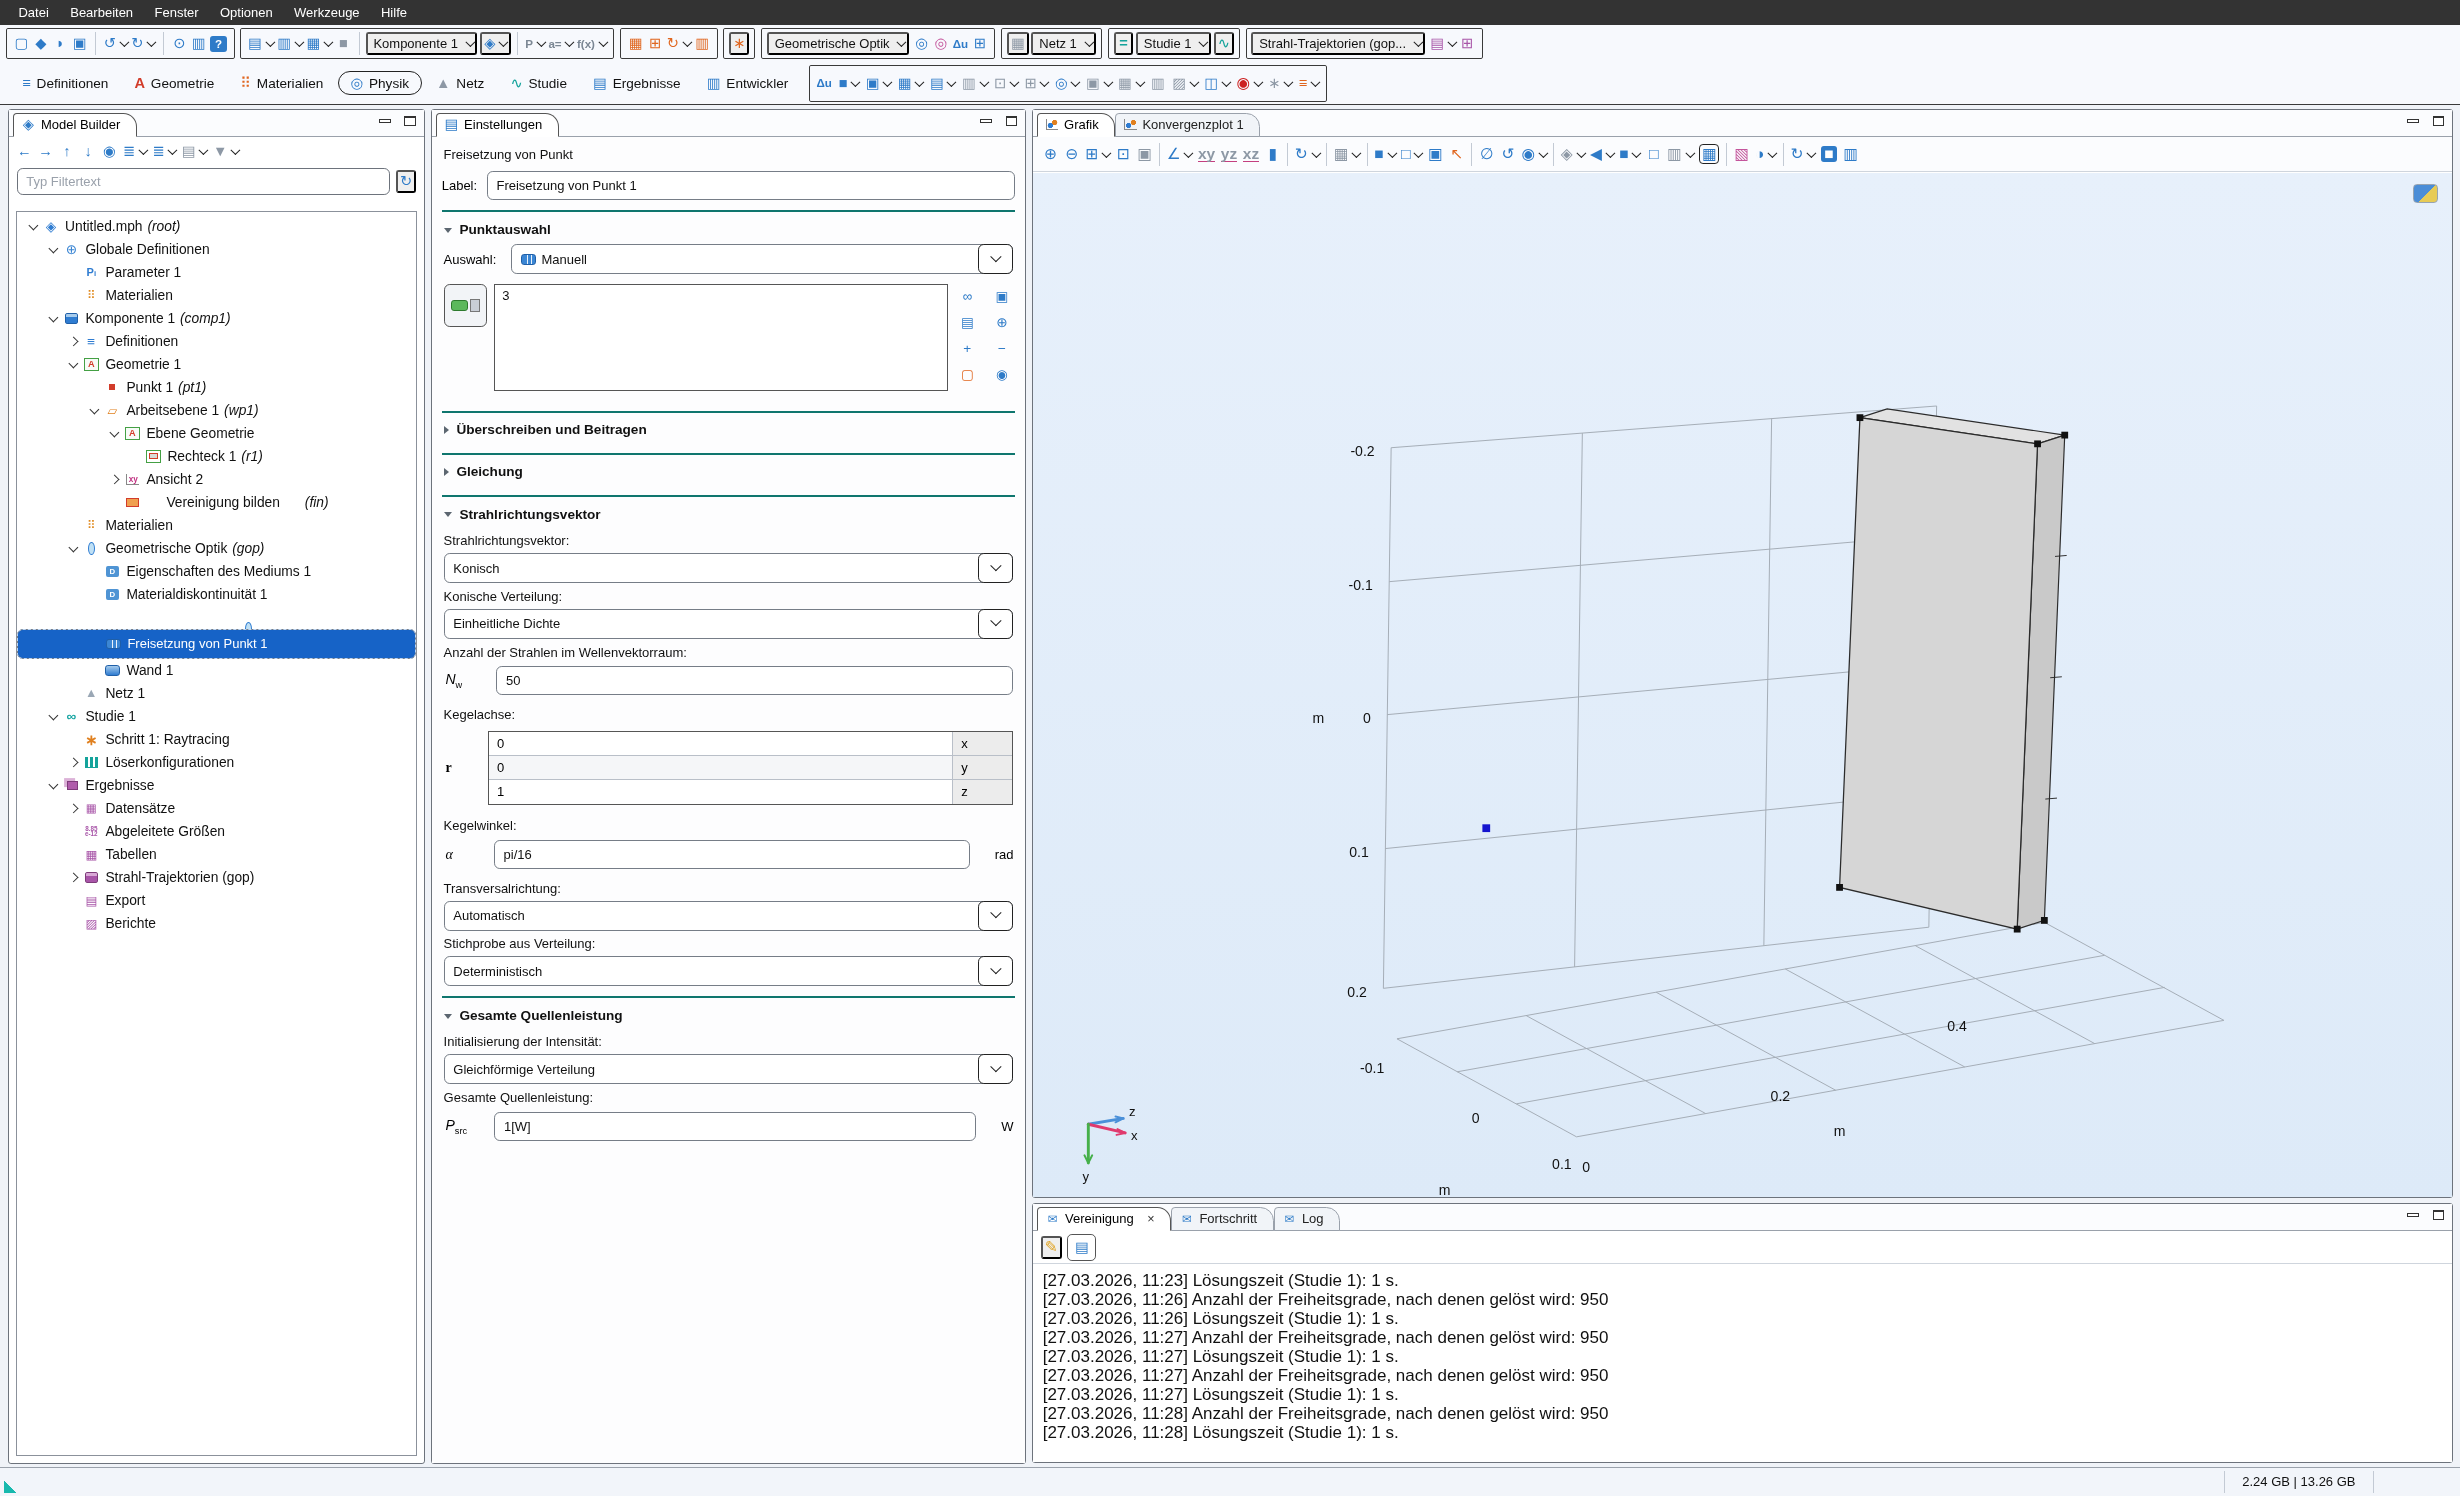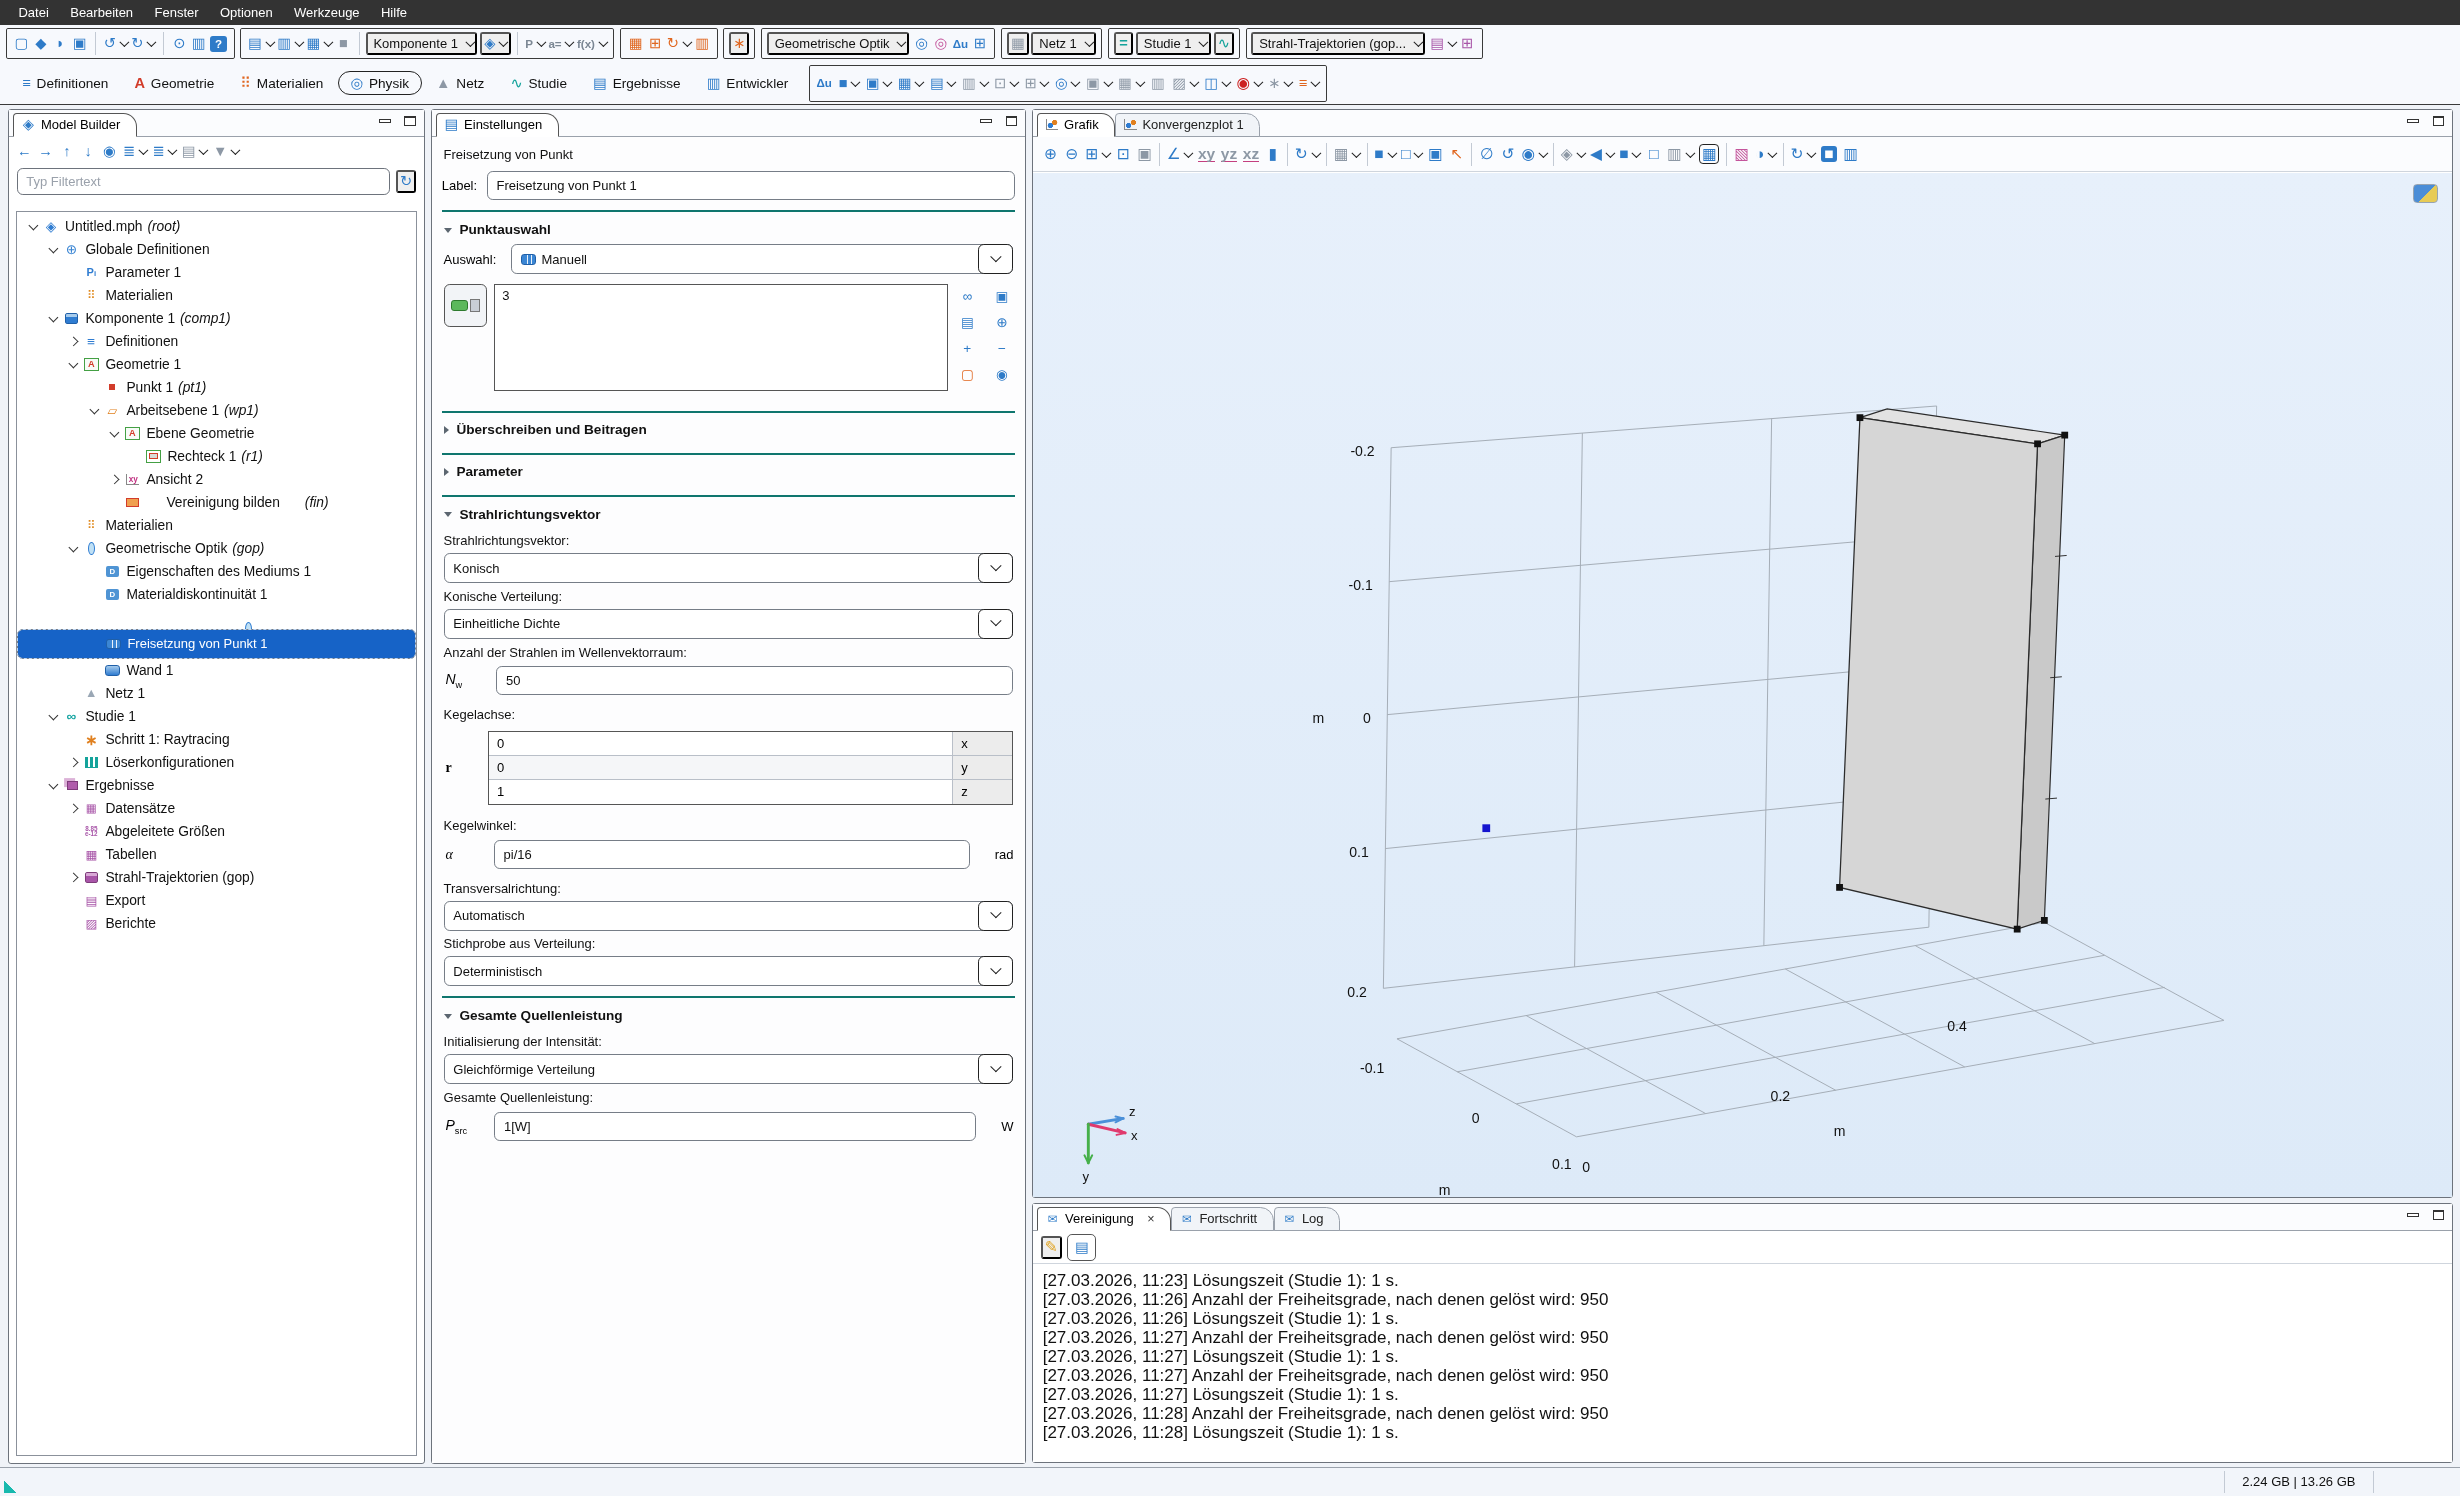--- a/index.html
+++ b/index.html
@@ -773,21 +773,21 @@
 
       <div class="sec">
         <div class="sec-h">
             <span class="tri-r"></span>
             <span>Überschreiben und Beitragen</span>
           </div>
       </div>
       <div class="sec">
         <div class="sec-h">
             <span class="tri-r"></span>
-            <span>Parameter</span>
+            <span>Gleichung</span>
           </div>
       </div>
 
       <div class="sec">
         <div class="sec-h">
             <span class="tri-d"></span>
             <span>Strahlrichtungsvektor</span>
           </div>
         <div class="fl">Strahlrichtungsvektor:</div>
         <div class="sel">

